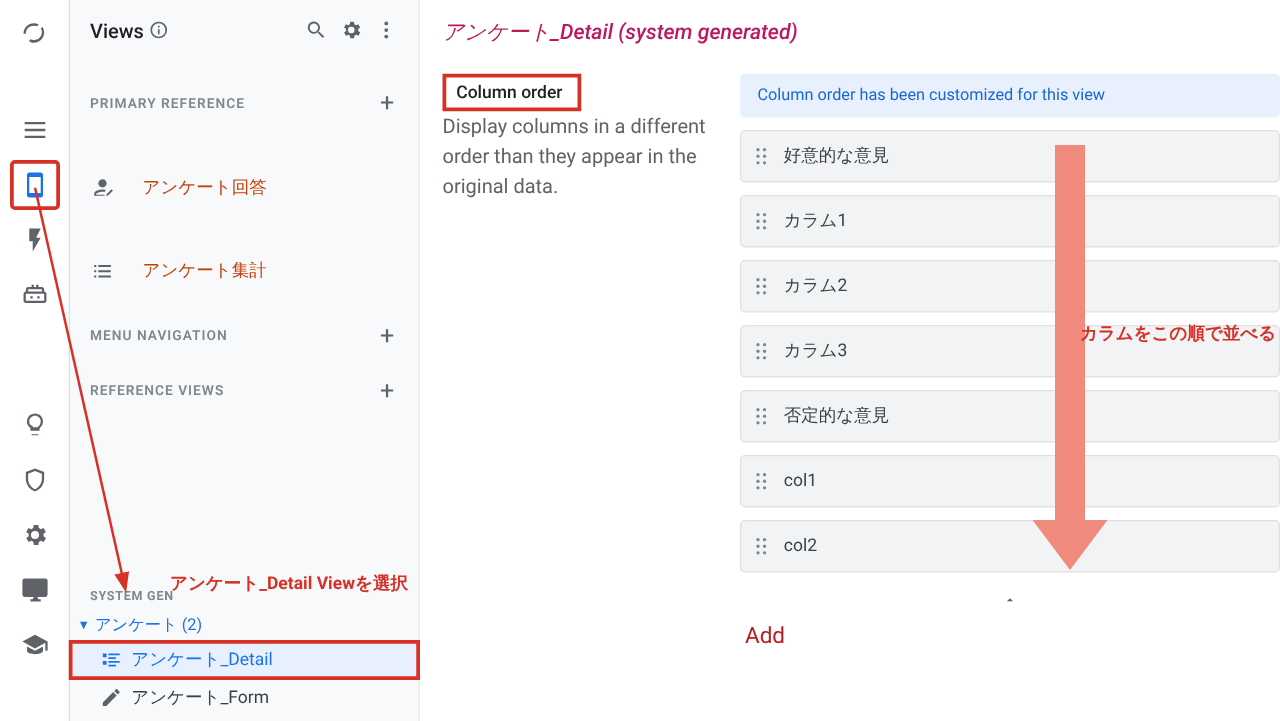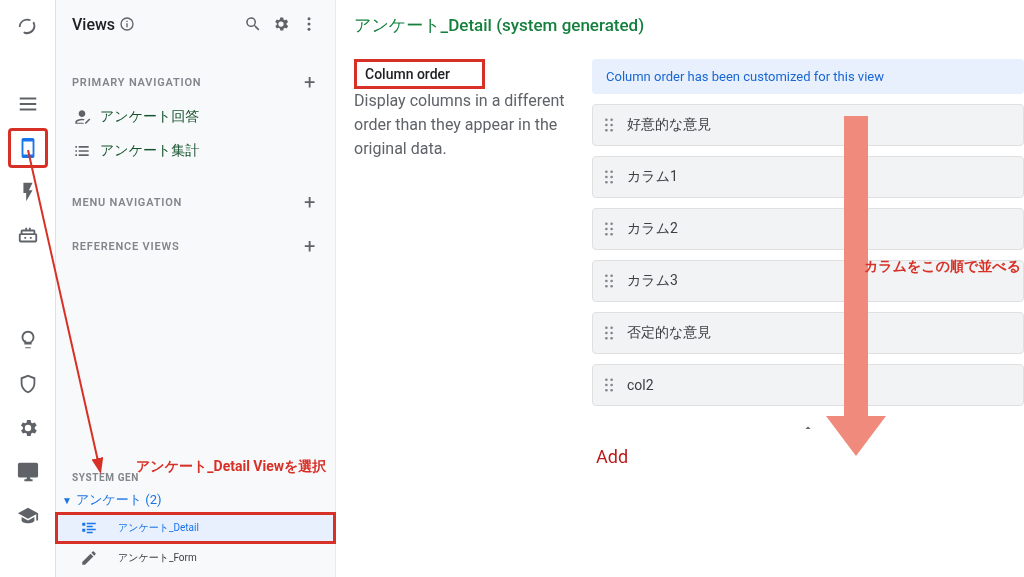--- a/index.html
+++ b/index.html
@@ -20,39 +20,39 @@
 .views-header { display: flex; align-items: center; padding: 10px 12px 10px 16px; font-size: 16px; font-weight: 500; color: #202124; }
 .views-header .title { display: flex; align-items: center; gap: 4px; }
 .views-header .spacer { flex: 1; }
 .views-header .hicon { width: 28px; height: 28px; display: flex; align-items: center; justify-content: center; color: #5f6368; cursor: pointer; }
 .views-header .hicon svg { width: 18px; height: 18px; fill: currentColor; }
 
 .section { padding: 8px 0; }
 .section-header { display: flex; align-items: center; padding: 14px 14px 6px 16px; font-size: 11px; font-weight: 600; letter-spacing: .8px; color: #80868b; }
 .section-header .spacer { flex: 1; }
 .section-header .add { font-size: 20px; color: #5f6368; font-weight: 400; cursor: pointer; width: 22px; text-align: center; }
-.nav-item { display: flex; align-items: center; gap: 8px; padding: 7px 16px; color: #14532d; font-size: 14px; cursor: pointer; }
+.nav-item { display: flex; align-items: center; gap: 22px; padding: 7px 16px; color: #c2410c; font-size: 14px; cursor: pointer; margin-top: 33px; }
 .nav-item svg { width: 20px; height: 20px; fill: #5f6368; }
 
 .bottom-block { margin-top: auto; padding-bottom: 4px; }
 .sysgen-label { font-size: 10px; font-weight: 700; color: #80868b; letter-spacing: .6px; padding: 0 16px 4px; }
 .group-row { display: flex; align-items: center; gap: 4px; padding: 4px 8px 4px 6px; color: #1a73e8; font-size: 13px; cursor: pointer; }
 .group-row .tri { font-size: 10px; }
-.subitem { display: flex; align-items: center; gap: 20px; padding: 6px 12px 6px 24px; font-size: 10px; color: #3c4043; cursor: pointer; }
+.subitem { display: flex; align-items: center; gap: 7px; padding: 6px 12px 6px 24px; font-size: 14px; color: #3c4043; cursor: pointer; }
 .subitem svg { width: 18px; height: 18px; fill: #5f6368; }
 .subitem.selected { background: #e8f0fe; color: #1a73e8; }
 .subitem.selected svg { fill: #1a73e8; }
 .subitem.boxed { outline: 3px solid #d73027; outline-offset: -2px; }
 
 
 .main { flex: 1; padding: 10px 0 0 18px; overflow: hidden; }
-.main-title { font-size: 17px; font-weight: 500; color: #15803d; padding: 4px 0 22px; }
+.main-title { font-size: 17px; font-weight: 500; color: #be185d; padding: 4px 0 22px; font-style: italic; }
 .option-row { display: flex; align-items: flex-start; gap: 20px; }
 .opt-left { width: 218px; }
-.opt-label { font-size: 14px; font-weight: 500; color: #202124; display: inline-block; border: 3px solid #d73027; padding: 4px 32px 4px 8px; margin-bottom: 2px; }
+.opt-label { font-size: 14px; font-weight: 500; color: #202124; display: inline-block; border: 3px solid #d73027; padding: 4px 12px 4px 8px; margin-bottom: 2px; }
 .opt-desc { font-size: 16px; color: #5f6368; line-height: 1.5; padding-right: 6px; margin-top: -2px; }
 
 .col-area { flex: 1; position: relative; }
 .info-banner { background: #e8f0fe; color: #1967d2; font-size: 13px; padding: 10px 14px; border-radius: 4px; margin-bottom: 10px; }
 .col-item { display: flex; align-items: center; background: #f1f3f4; border: 1px solid #e0e0e0; border-radius: 4px; padding: 0 10px; height: 42px; margin-bottom: 10px; font-size: 14px; color: #3c4043; cursor: grab; }
 .col-item .grip { color: #80868b; margin-right: 12px; font-size: 12px; letter-spacing: 1px; display: flex; align-items: center; }
 .col-item .grip svg { width: 12px; height: 14px; fill: #80868b; }
 .collapse-row { display: flex; justify-content: center; padding: 6px 0; color: #5f6368; cursor: pointer; }
 .add-btn { color: #b91c1c; font-size: 18px; padding: 6px 4px; cursor: pointer; }
 
@@ -143,21 +143,21 @@
           <svg viewBox="0 0 24 24">
             <circle cx="12" cy="5" r="2"></circle>
             <circle cx="12" cy="12" r="2"></circle>
             <circle cx="12" cy="19" r="2"></circle>
           </svg>
         </span>
     </div>
 
     <div class="section">
       <div class="section-header">
-        <span>PRIMARY NAVIGATION</span>
+        <span>PRIMARY REFERENCE</span>
           <span class="spacer"></span>
           <span class="add">+</span>
       </div>
       <div class="nav-item">
         <svg viewBox="0 0 24 24">
             <path d="M12 12c2.2 0 4-1.8 4-4s-1.8-4-4-4-4 1.8-4 4 1.8 4 4 4zm0 2c-2.7 0-8 1.3-8 4v2h10.5l-1-1H6v-1c0-.6 3-2 6-2 .6 0 1.2.1 1.8.2l1.5-1.5c-1-.4-2.2-.7-3.3-.7zm8.7-.3l-5 5V20h1.3l5-5-1.3-1.3z"></path>
           </svg>
         <span>アンケート回答</span>
       </div>
       <div class="nav-item">
@@ -267,20 +267,33 @@
                 <svg viewBox="0 0 10 16">
                   <circle cx="2" cy="2" r="1.5"></circle>
                   <circle cx="8" cy="2" r="1.5"></circle>
                   <circle cx="2" cy="8" r="1.5"></circle>
                   <circle cx="8" cy="8" r="1.5"></circle>
                   <circle cx="2" cy="14" r="1.5"></circle>
                   <circle cx="8" cy="14" r="1.5"></circle>
                 </svg>
               </span>
               <span>否定的な意見</span>
+            </div>
+            <div class="col-item">
+              <span class="grip">
+                <svg viewBox="0 0 10 16">
+                  <circle cx="2" cy="2" r="1.5"></circle>
+                  <circle cx="8" cy="2" r="1.5"></circle>
+                  <circle cx="2" cy="8" r="1.5"></circle>
+                  <circle cx="8" cy="8" r="1.5"></circle>
+                  <circle cx="2" cy="14" r="1.5"></circle>
+                  <circle cx="8" cy="14" r="1.5"></circle>
+                </svg>
+              </span>
+              <span>col1</span>
             </div>
             <div class="col-item">
               <span class="grip">
                 <svg viewBox="0 0 10 16">
                   <circle cx="2" cy="2" r="1.5"></circle>
                   <circle cx="8" cy="2" r="1.5"></circle>
                   <circle cx="2" cy="8" r="1.5"></circle>
                   <circle cx="8" cy="8" r="1.5"></circle>
                   <circle cx="2" cy="14" r="1.5"></circle>
                   <circle cx="8" cy="14" r="1.5"></circle>

